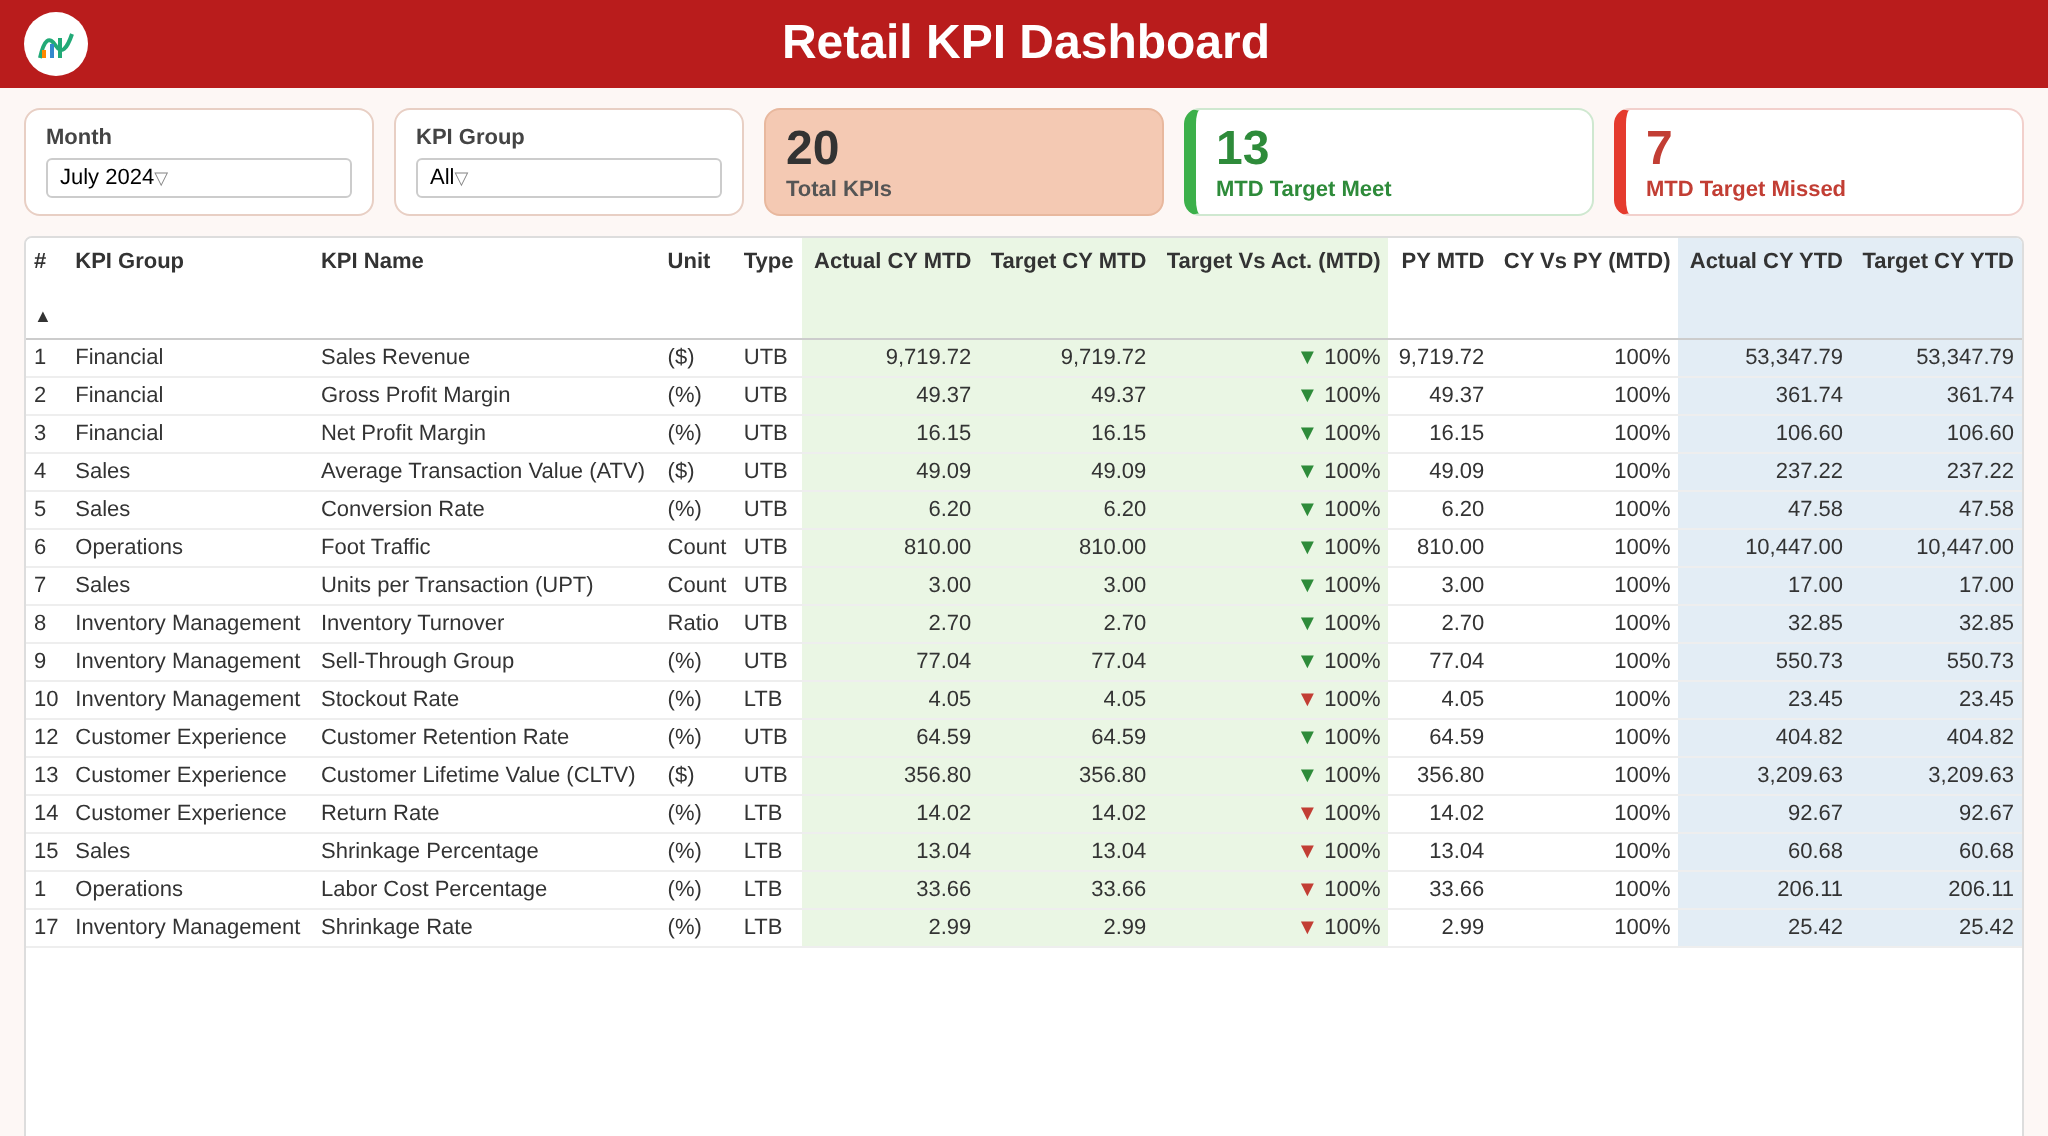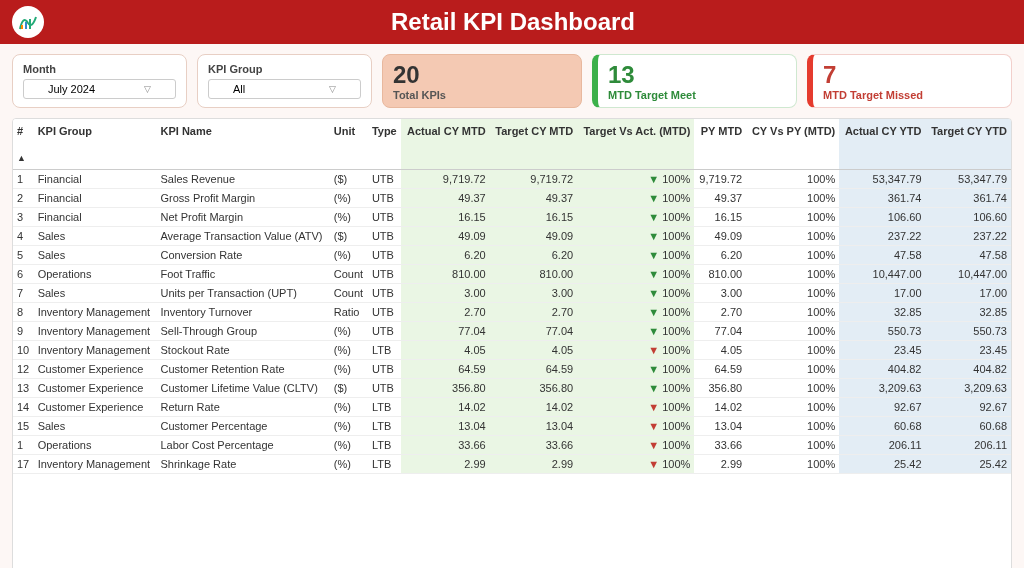--- a/index.html
+++ b/index.html
@@ -4,21 +4,21 @@
 <style>
 *{box-sizing:border-box;margin:0;padding:0;font-family:"Segoe UI",Arial,sans-serif}
 body{background:#fdf7f5;width:1024px;height:568px;overflow:hidden}
 .titlebar{background:#b91c1c;height:44px;display:flex;align-items:center;padding:4px 12px;gap:10px}
 .logo{width:32px;height:32px;background:#fff;border-radius:50%;display:flex;align-items:center;justify-content:center;font-size:10px;font-weight:bold;color:#2a6}
 .title{color:#fff;font-size:24px;font-weight:600;flex:1;text-align:center;margin-right:40px}
 .cards{display:flex;gap:10px;padding:10px 12px}
 .card{border-radius:8px;padding:6px 10px;display:flex;flex-direction:column;justify-content:center;position:relative}
 .sel-card{background:#fff;border:1px solid #e8cfc4;width:175px}
 .sel-label{font-size:11px;font-weight:600;color:#444;margin-bottom:4px}
-.sel-box{border:1px solid #ccc;border-radius:3px;padding:3px 24px;font-size:11px;display:flex;justify-content:space-between;align-items:center;cursor:pointer;background:#fff}
+.sel-box{border:1px solid #ccc;border-radius:3px;padding:3px 6px;font-size:11px;display:flex;align-items:center;cursor:pointer;background:#fff}
 .sel-box .chev{color:#888;font-size:9px}
 .metric{flex:1;border:1px solid transparent}
 .m-total{background:#f4c9b3;border-color:#e8b89e}
 .m-meet{background:#fff;border-left:6px solid #3cb04a;border-top:1px solid #cfe8d0;border-right:1px solid #cfe8d0;border-bottom:1px solid #cfe8d0}
 .m-miss{background:#fff;border-left:6px solid #e53b2e;border-top:1px solid #f2d0cc;border-right:1px solid #f2d0cc;border-bottom:1px solid #f2d0cc}
 .m-val{font-size:24px;font-weight:700}
 .m-lbl{font-size:11px;font-weight:600;margin-top:0}
 .m-total .m-val{color:#333}.m-total .m-lbl{color:#555}
 .m-meet .m-val{color:#2e8b3a}.m-meet .m-lbl{color:#2e8b3a}
 .m-miss .m-val{color:#c23e34}.m-miss .m-lbl{color:#c23e34}
@@ -275,21 +275,21 @@
           <td class="num hl-green">14.02</td>
           <td class="num hl-green"><span style="color:#c23e34">▼</span> 100%</td>
           <td class="num">14.02</td>
           <td class="num">100%</td>
           <td class="num hl-blue">92.67</td>
           <td class="num hl-blue">92.67</td>
         </tr>
         <tr>
           <td>15</td>
           <td>Sales</td>
-          <td>Customer Percentage</td>
+          <td>Shrinkage Percentage</td>
           <td>(%)</td>
           <td>LTB</td>
           <td class="num hl-green">13.04</td>
           <td class="num hl-green">13.04</td>
           <td class="num hl-green"><span style="color:#c23e34">▼</span> 100%</td>
           <td class="num">13.04</td>
           <td class="num">100%</td>
           <td class="num hl-blue">60.68</td>
           <td class="num hl-blue">60.68</td>
         </tr>

